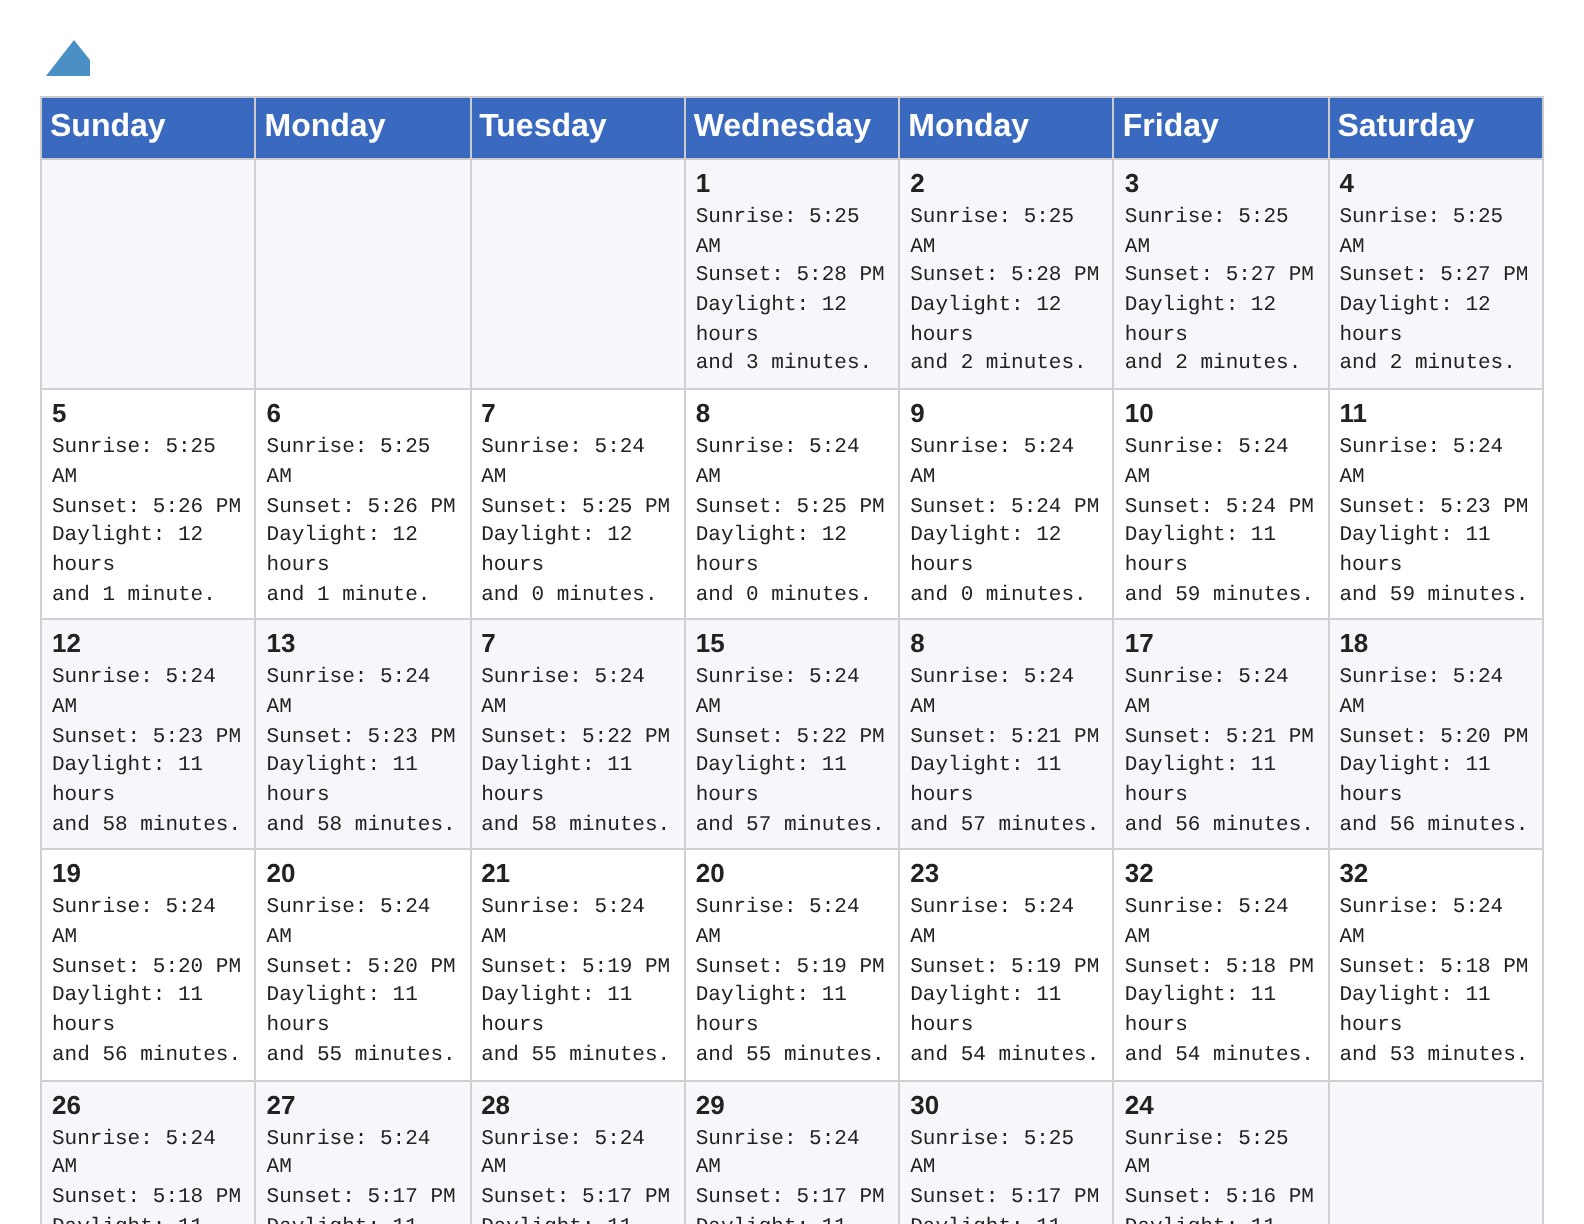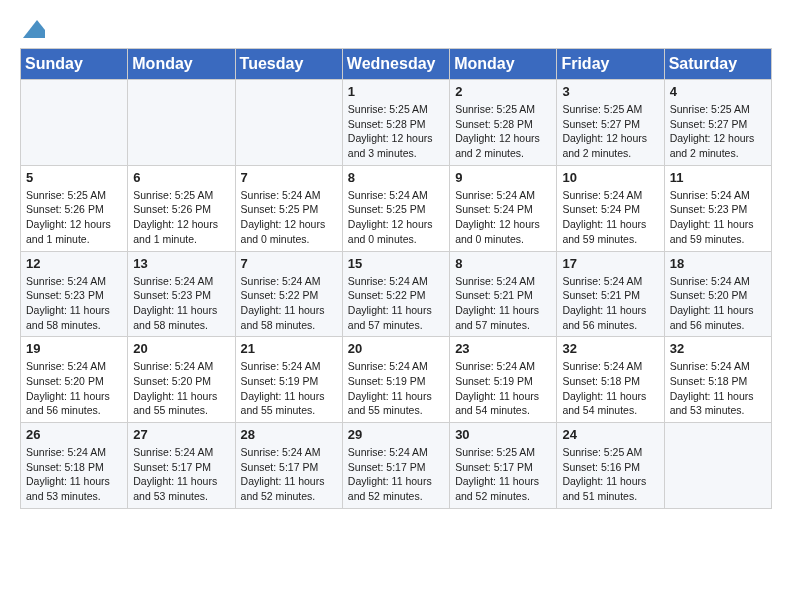--- a/index.html
+++ b/index.html
@@ -73,20 +73,21 @@
       background-color: #f5f7fa;
     }
     .day-num {
       font-size: 13px;
       font-weight: bold;
       display: block;
       margin-bottom: 3px;
     }
     .day-info {
       line-height: 1.4;
+      font-family: Liberation Mono, monospace;
     }
     td.empty {
       background: #f5f7fa;
     }
   </style>
 </head>
 <body>
 
 <div class="header-area">
   <div class="logo">

